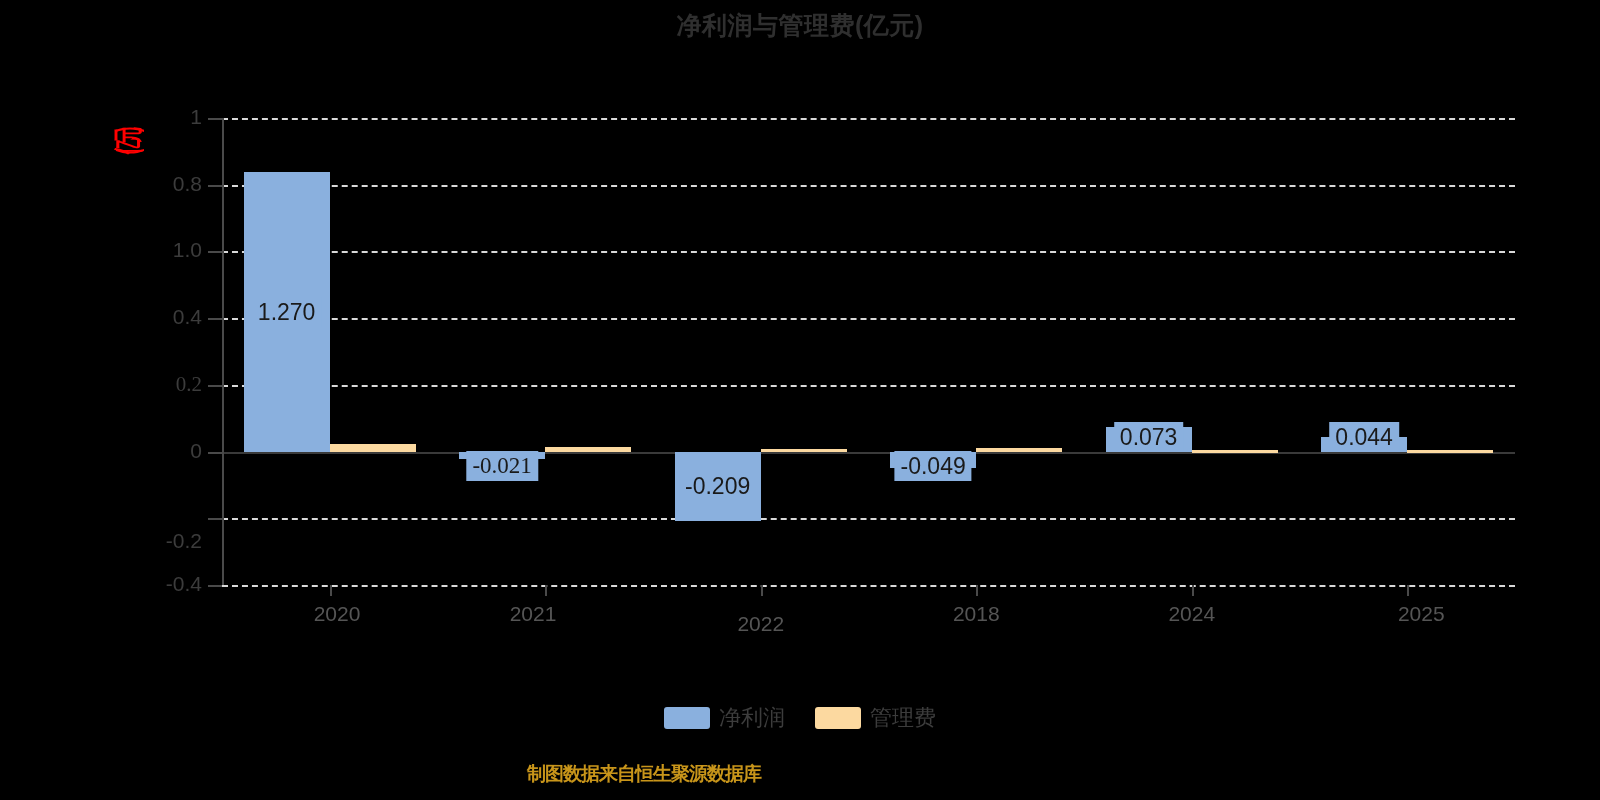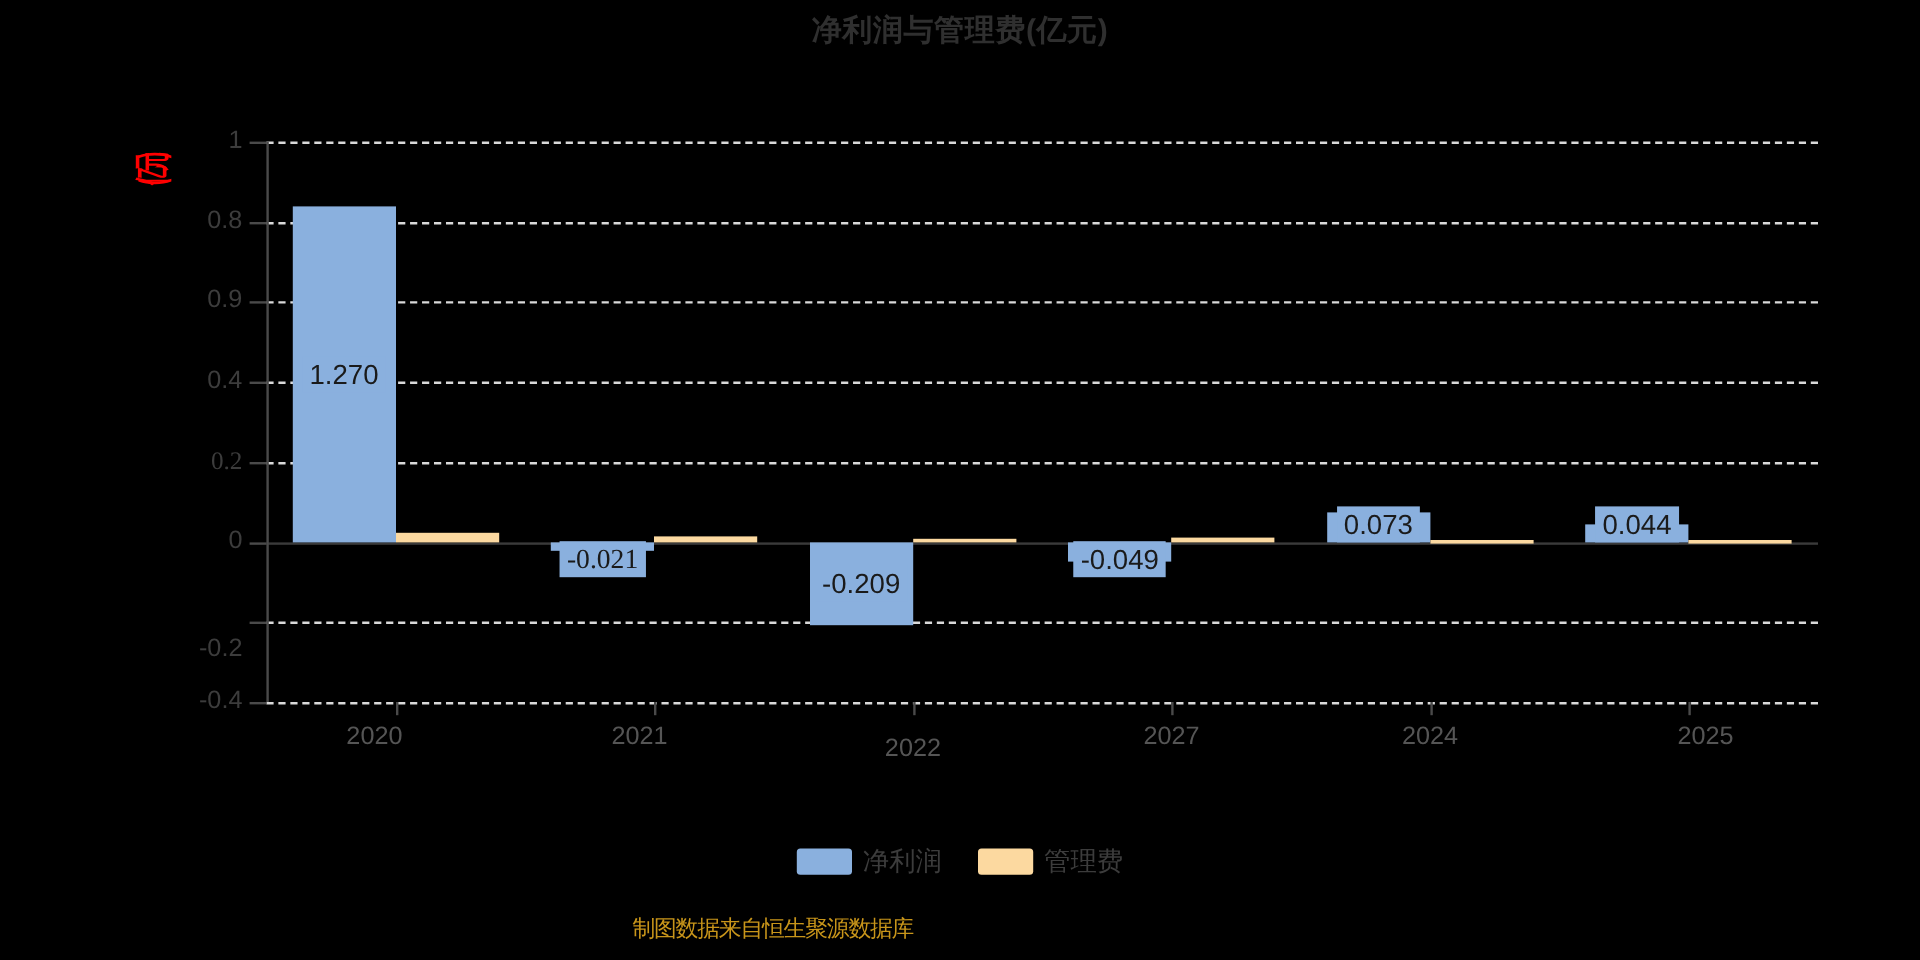--- a/index.html
+++ b/index.html
@@ -163,21 +163,21 @@
   }
 
   
   #footer-note {
     position: absolute;
     top: 761px;
     left: 0;
     width: 1288px;
     text-align: center;
     font-size: 19px;
-    font-weight: normal;
+    font-weight: bold;
     color: #c8951a;
     letter-spacing: -1px;
     white-space: nowrap;
   }
 </style>
 </head>
 <body>
 
 <div id="chart-title">净利润与管理费(亿元)</div>
 
@@ -206,39 +206,39 @@
   </div>
 </div>
 
 <div id="footer-note">制图数据来自恒生聚源数据库</div>
 
 <div class="ytick-mark" style="top: 118px;"></div>
 <div class="ytick-label" style="top: 118px;">1</div>
 <div class="ytick-mark" style="top: 184.714px;"></div>
 <div class="ytick-label" style="top: 184.714px;">0.8</div>
 <div class="ytick-mark" style="top: 251.429px;"></div>
-<div class="ytick-label" style="top: 251.429px;">0.9</div>
+<div class="ytick-label" style="top: 251.429px;">1.0</div>
 <div class="ytick-mark" style="top: 318.143px;"></div>
 <div class="ytick-label" style="top: 318.143px;">0.4</div>
 <div class="ytick-mark" style="top: 384.857px;"></div>
 <div class="ytick-label" style="top: 384.857px; font-family: Liberation Serif, serif;">0.2</div>
 <div class="ytick-mark" style="top: 451.571px;"></div>
 <div class="ytick-label" style="top: 451.571px;">0</div>
 <div class="ytick-mark" style="top: 518.286px;"></div>
 <div class="ytick-label" style="top: 542px;">-0.2</div>
 <div class="ytick-mark" style="top: 585px;"></div>
 <div class="ytick-label" style="top: 585px;">-0.4</div>
 <div class="xtick-mark" style="left: 329.75px;"></div>
-<div class="xtick-label" style="left: 312px;">2020</div>
+<div class="xtick-label" style="left: 337px;">2020</div>
 <div class="xtick-mark" style="left: 545.25px;"></div>
 <div class="xtick-label" style="left: 533px;">2021</div>
 <div class="xtick-mark" style="left: 760.75px;"></div>
 <div class="xtick-label" style="left: 760.75px; margin-top: 10px;">2022</div>
 <div class="xtick-mark" style="left: 976.25px;"></div>
-<div class="xtick-label" style="left: 976.25px;">2027</div>
+<div class="xtick-label" style="left: 976.25px;">2018</div>
 <div class="xtick-mark" style="left: 1191.75px;"></div>
 <div class="xtick-label" style="left: 1191.75px;">2024</div>
 <div class="xtick-mark" style="left: 1407.25px;"></div>
 <div class="xtick-label" style="left: 1407.25px; margin-left: 14px;">2025</div>
 <div class="bar profit" style="left: 243.55px; top: 172.039px; width: 86.2px; height: 279.533px;"></div>
 <div class="bar profit" style="left: 459.05px; top: 451.571px; width: 86.2px; height: 7.005px;"></div>
 <div class="bar profit" style="left: 674.55px; top: 451.571px; width: 86.2px; height: 69.7164px;"></div>
 <div class="bar profit" style="left: 890.05px; top: 451.571px; width: 86.2px; height: 16.345px;"></div>
 <div class="bar profit" style="left: 1105.55px; top: 427.221px; width: 86.2px; height: 24.3507px;"></div>
 <div class="bar profit" style="left: 1321.05px; top: 436.894px; width: 86.2px; height: 14.6771px;"></div>

